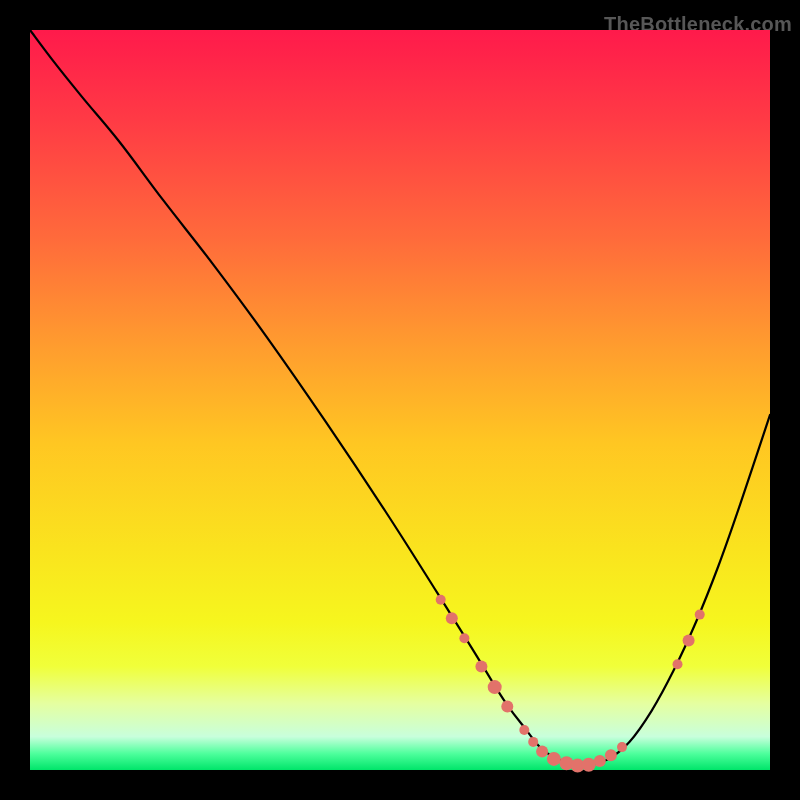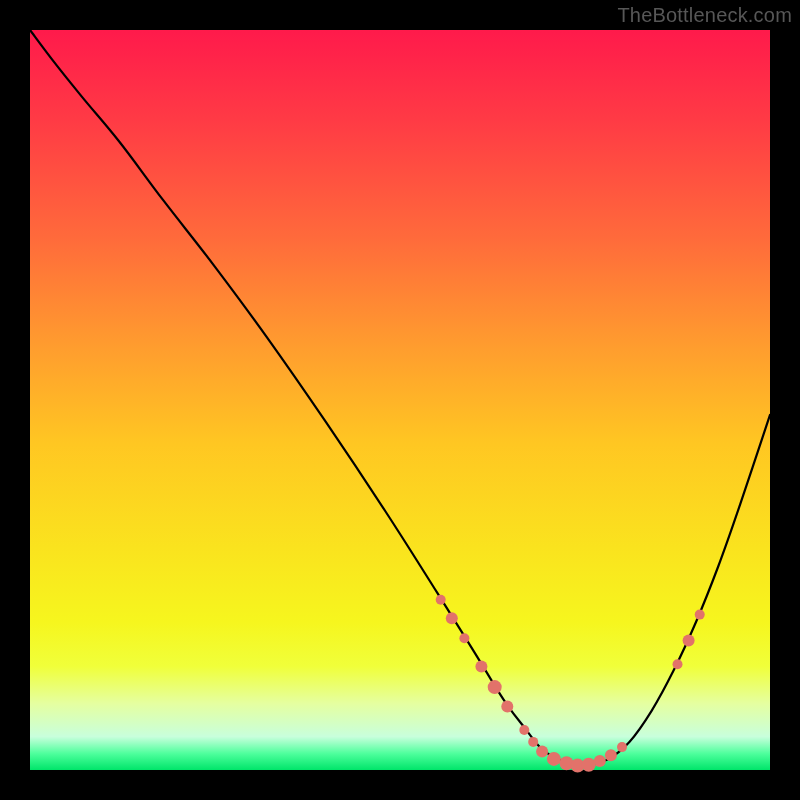--- a/index.html
+++ b/index.html
@@ -5,25 +5,25 @@
   * { margin: 0; padding: 0; box-sizing: border-box; }
   html, body { width: 800px; height: 800px; overflow: hidden; background: #000; }
   .container {
     position: relative;
     width: 800px;
     height: 800px;
     background: #000;
   }
   .watermark {
     position: absolute;
-    top: 4px;
+    top: 13px;
     right: 8px;
     font-family: Arial, Helvetica, sans-serif;
     font-size: 20px;
-    font-weight: 400;
+    font-weight: 700;
     color: #575757;
     letter-spacing: 0.2px;
   }
   .plot {
     position: absolute;
     left: 30px;
     top: 30px;
     width: 740px;
     height: 740px;
     background: linear-gradient(to bottom,

